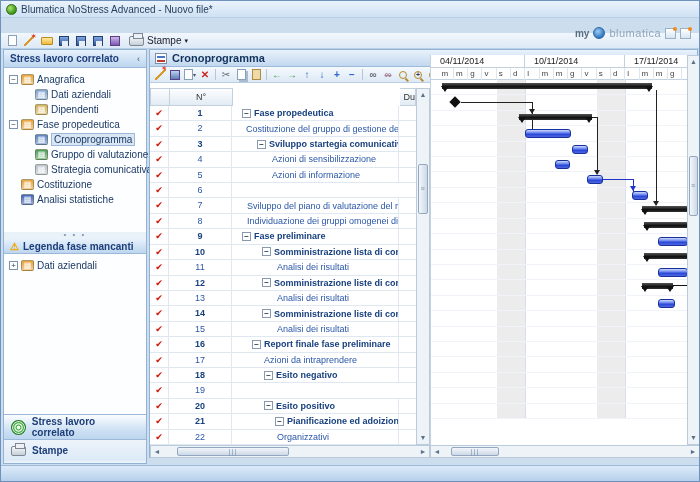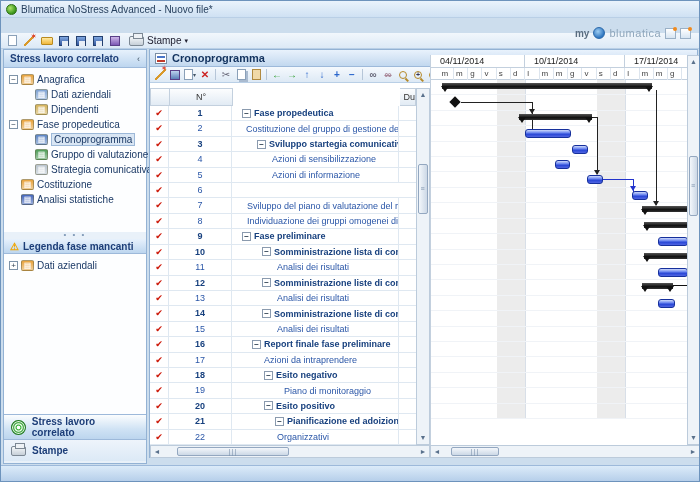--- a/index.html
+++ b/index.html
@@ -476,23 +476,20 @@
             <div class="c-num">18</div>
             <div class="c-name" style="padding-left: 32px;">
               <div class="cbox">−</div>
               <span>Esito negativo</span>
             </div>
             <div class="c-du"></div>
           </div>
           <div class="trow" style="top: 277.38px;">
             <div class="c-chk">✔</div>
             <div class="c-num">19</div>
-            <div class="c-name" style="padding-left: 52px;">
-              <span>Piano di monitoraggio</span>
-            </div>
             <div class="c-du"></div>
           </div>
           <div class="trow bold" style="top: 292.79px;">
             <div class="c-chk">✔</div>
             <div class="c-num">20</div>
             <div class="c-name" style="padding-left: 32px;">
               <div class="cbox">−</div>
               <span>Esito positivo</span>
             </div>
             <div class="c-du"></div>

